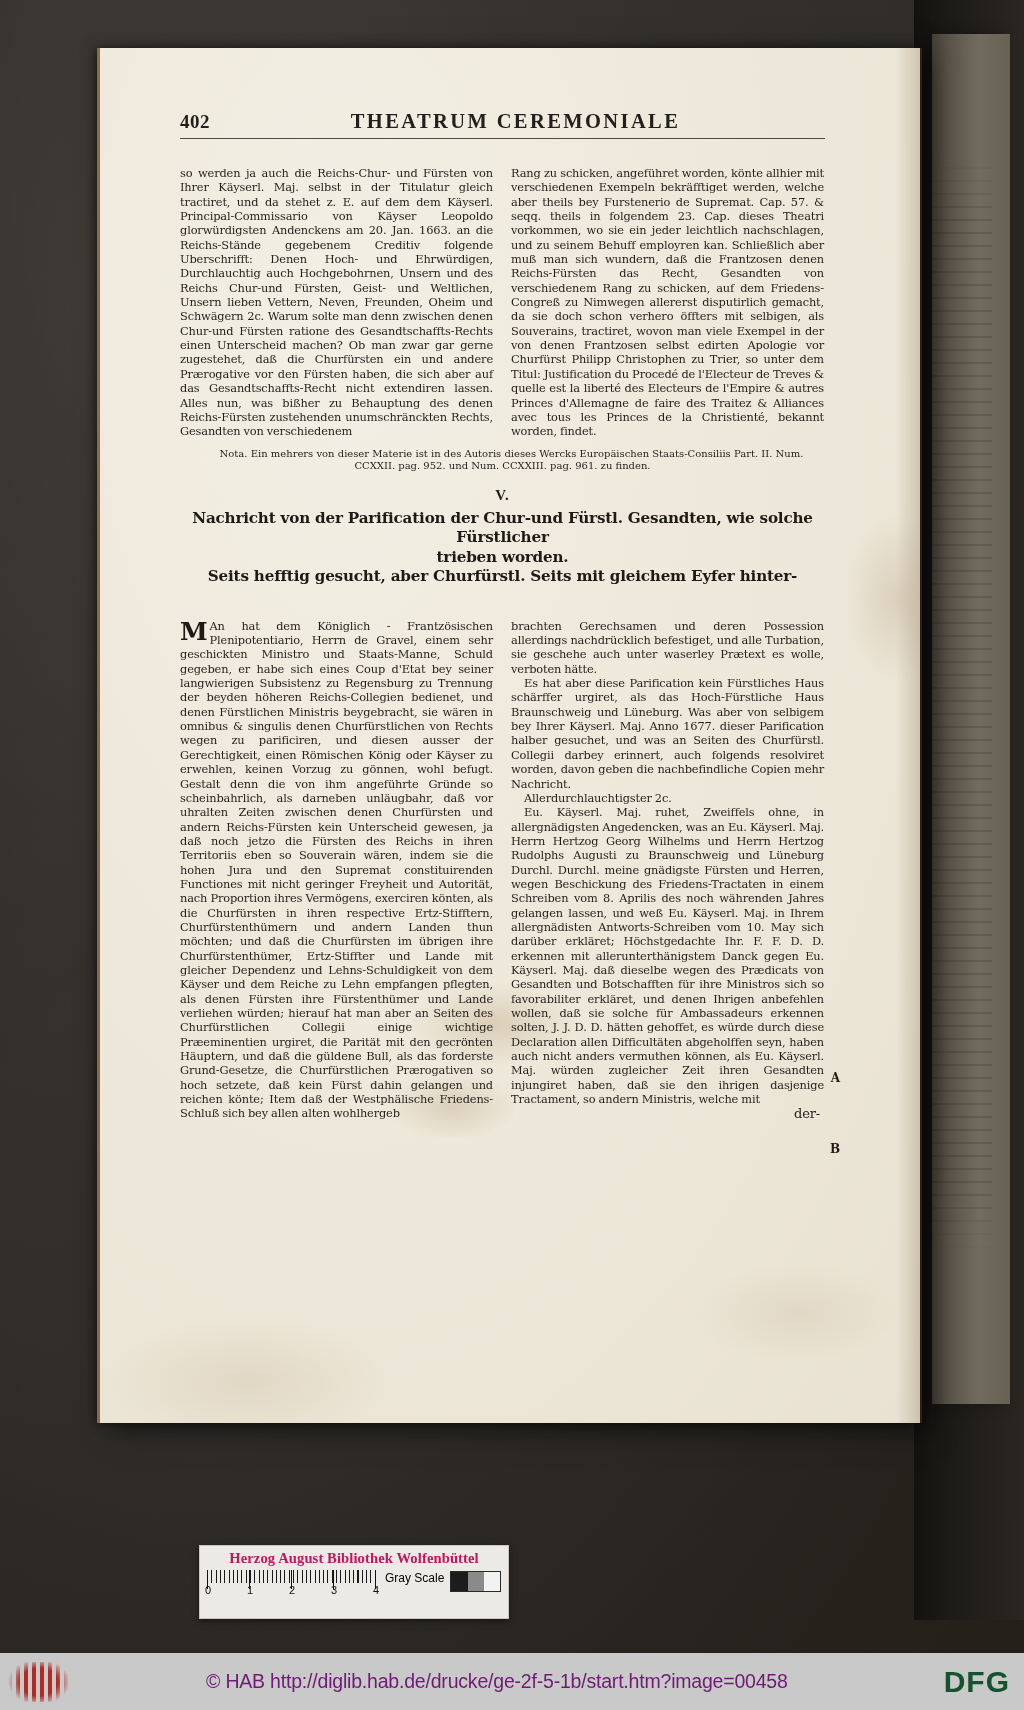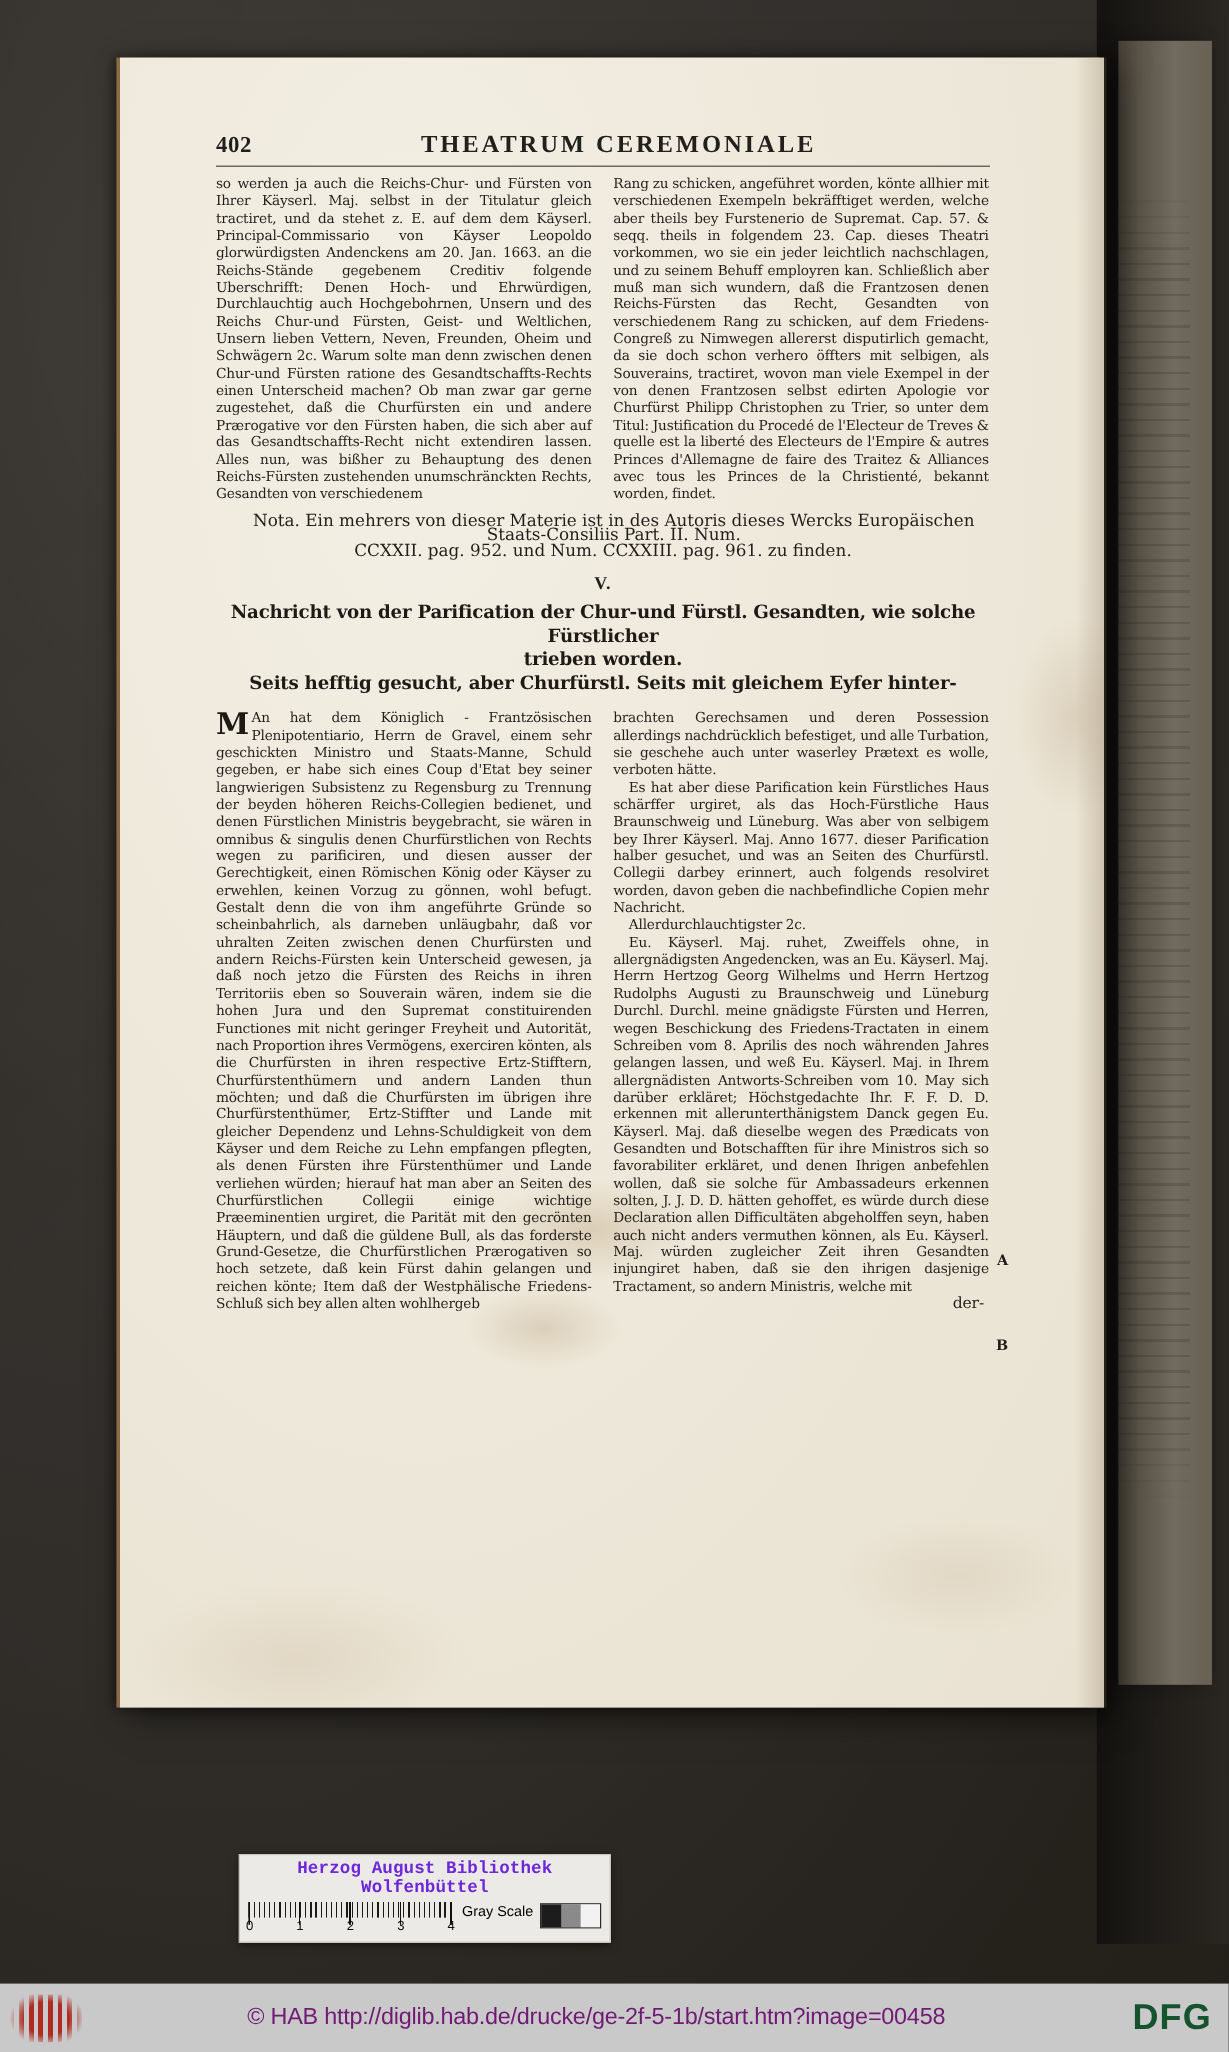--- a/index.html
+++ b/index.html
@@ -97,29 +97,30 @@
   .col{width:313px;}
 
   .fk{
     font-family:"DejaVu Serif", serif;
     font-size:11.4px;
     line-height:14.35px;
     text-align:justify;
     color:#221f1b;
     letter-spacing:-.15px;
     word-spacing:-.4px;
+    margin-top:20px;
     -webkit-font-smoothing:none;
   }
   .fk p{margin:0;}
   .fk p.ind{text-indent:13px;}
 
   .nota{
     margin-top:9px;
     font-family:"DejaVu Serif", serif;
-    font-size:14px;line-height:12.6px;color:#221f1b;
+    font-size:10px;line-height:12.6px;color:#221f1b;
     text-align:center;
   }
   .nota .lead{padding-left:18px;}
 
   .secnum{
     text-align:center;margin:14px 0 5px 0;
     font-size:15px;font-weight:600;color:#211e1a;letter-spacing:1px;
   }
   .sechead{
     text-align:center;
@@ -151,22 +152,22 @@
   }
   .colwrap{position:relative;}
 
   
   .target{
     position:absolute;left:199px;top:1545px;width:308px;height:72px;
     background:#eceae6;border:1px solid #c9c6c0;
     box-shadow:0 2px 6px rgba(0,0,0,.5);
   }
   .target-title{
-    text-align:center;font-family:Liberation Mono, monospace;font-weight:700;
-    font-size:14.6px;color:#6d28d9;margin-top:4px;letter-spacing:.1px;
+    text-align:center;font-family:Liberation Serif, serif;font-weight:700;
+    font-size:14.6px;color:#be185d;margin-top:4px;letter-spacing:.1px;
   }
   .target-row{
     display:flex;align-items:flex-start;margin-top:3px;padding:0 7px;
   }
   .ruler{width:172px;position:relative;height:34px;}
   .ticks{
     height:13px;width:172px;
     background:
       repeating-linear-gradient(90deg,#1a1a1a 0 1px, transparent 1px 4.3px);
   }

